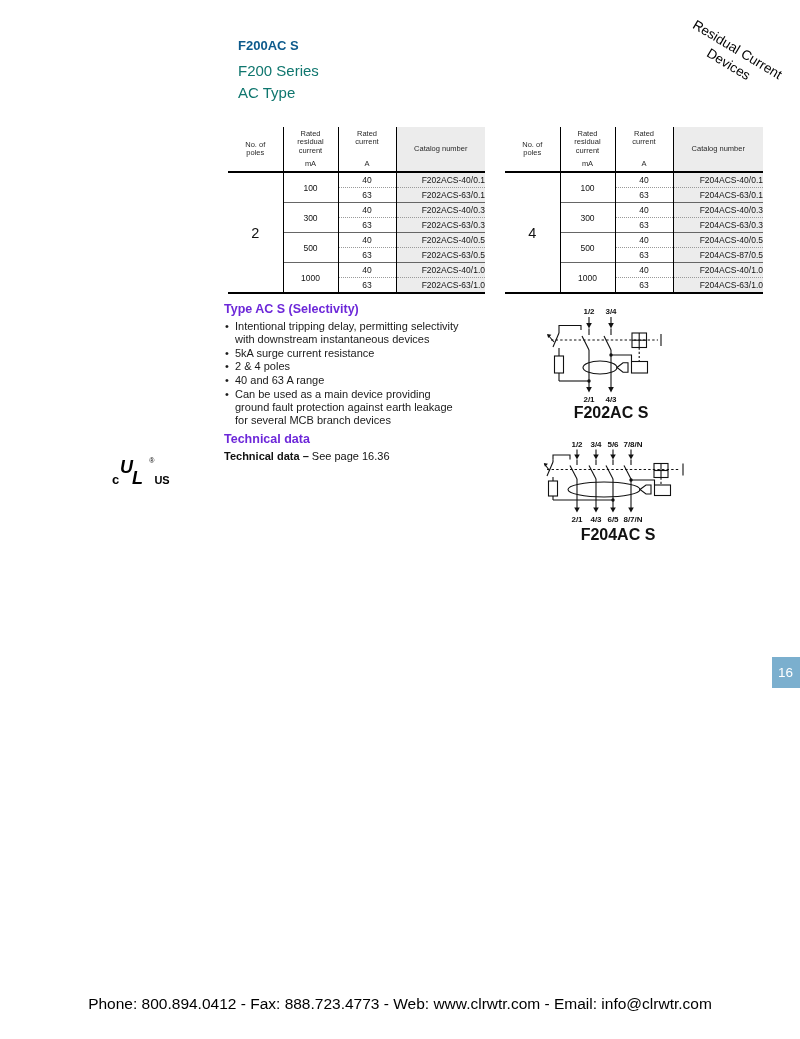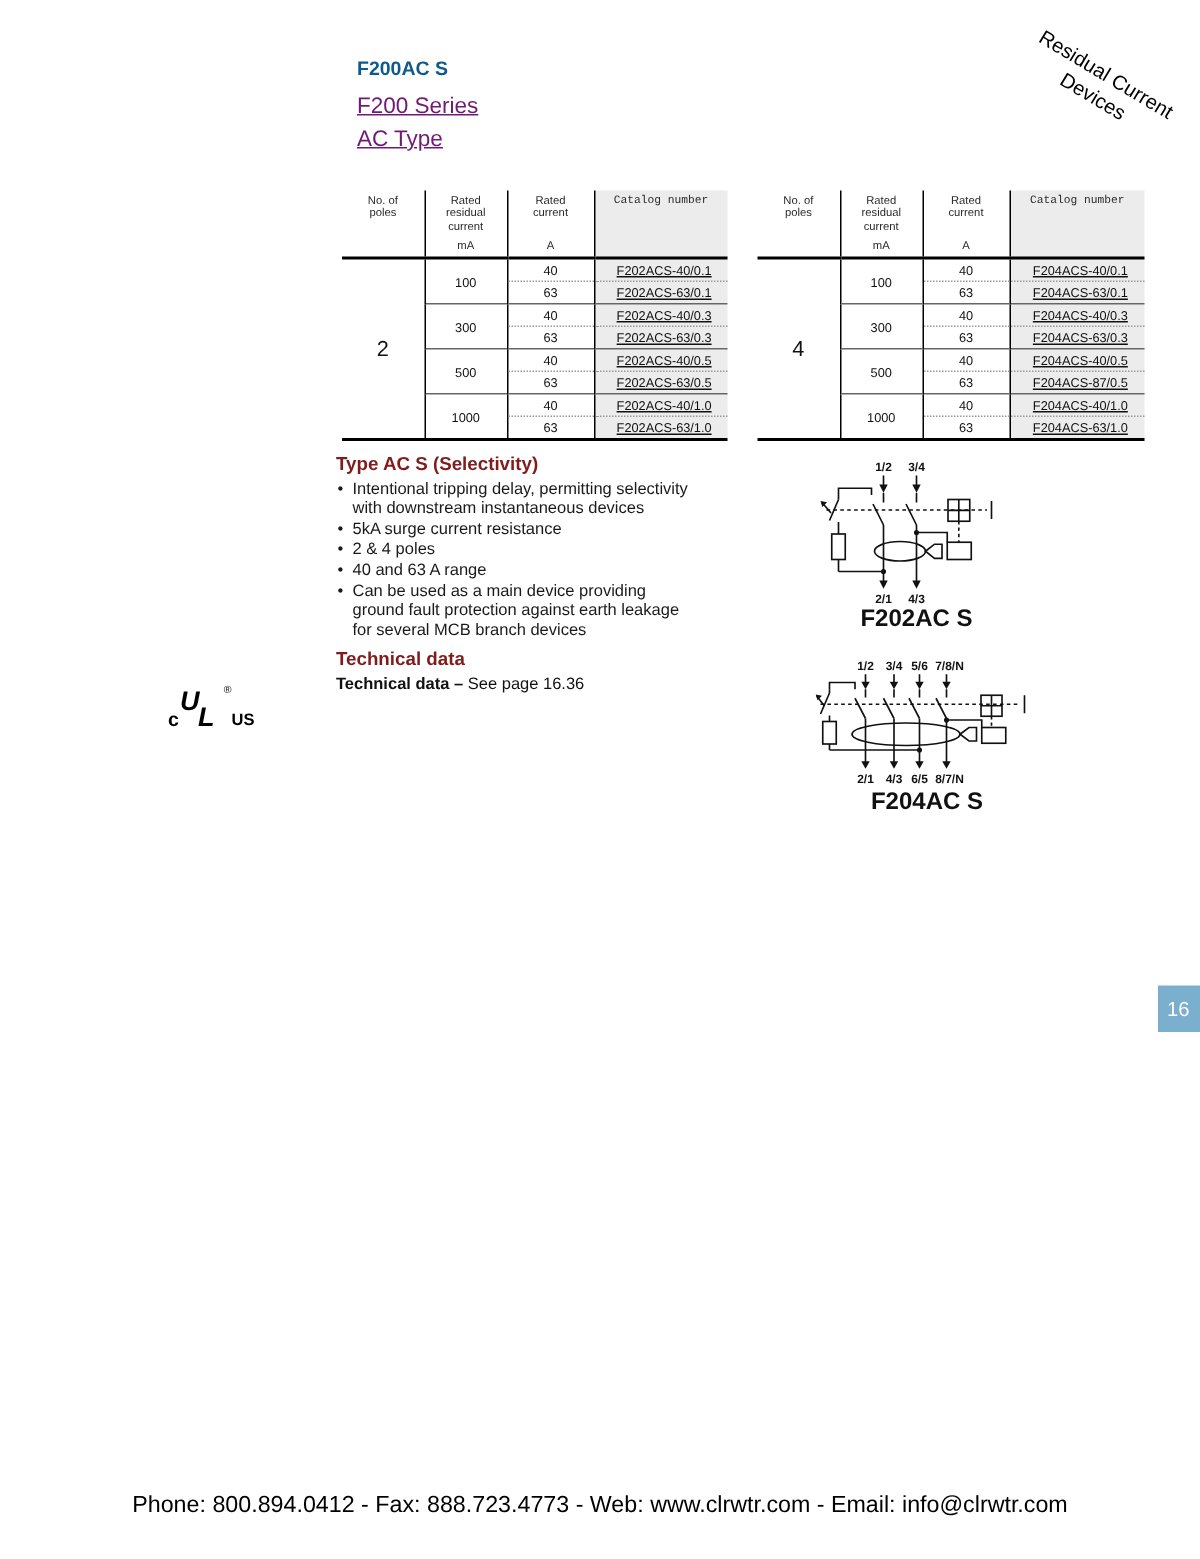--- a/index.html
+++ b/index.html
@@ -3,48 +3,48 @@
 <meta charset="utf-8">
 <style>
   * { box-sizing: border-box; margin: 0; padding: 0; }
   html,body { background:#ffffff; }
   body { font-family:"Liberation Sans", sans-serif; }
   .sheet { position:relative; width:800px; height:1039px; background:#fff; overflow:hidden; }
 
   
   .titleblock { position:absolute; left:238px; top:38px; }
   .title { font-size:13px; font-weight:bold; color:#0d5a8c; margin-bottom:7px; }
-  .subtitle { font-size:15px; color:#701a75; line-height:22px;text-decoration:underline; }
+  .subtitle { font-size:15px; color:#0f766e; line-height:22px; }
 
   
   .corner { position:absolute; left:648px; top:40px; width:170px; text-align:center;
             transform:rotate(31deg); font-size:13.5px; line-height:17px; color:#000; }
 
   
   table.spec { position:absolute; border-collapse:collapse; table-layout:fixed;
                font-size:8.5px; color:#111; border-bottom:2.5px solid #000; }
   .spec th, .spec td { padding:0; font-weight:normal; }
   .spec thead th { border-bottom:2px solid #000; font-size:7.5px; color:#2a2a2a;
                    height:45px; vertical-align:middle; }
   .spec .hwrap { display:flex; flex-direction:column; justify-content:space-between;
                  align-items:center; height:41px; padding:1px 0; white-space:pre-line; line-height:8.5px; }
-  .spec .hwrap.center { justify-content:flex-start; }
+  .spec .hwrap.center { justify-content:center; }
   .spec .bl, .spec th.bl { border-left:1px solid #000; }
   .spec td { height:14px; line-height:14px; }
   .spec td.poles { font-size:14.5px; text-align:center; }
   .spec td.residual { text-align:center; }
   .spec td.cur { text-align:center;margin-left:36px; }
-  .spec td.cat { text-align:center; padding-left:4px; background:#ececec;text-decoration:underline; }
-  .spec th.cath { background:#ececec;font-family:Liberation Mono, monospace; }
+  .spec td.cat { text-align:right; padding-left:4px; background:#ececec; }
+  .spec th.cath { background:#ececec; }
   .spec td.grp { border-top:1px solid #666; }
   .spec td.dot { border-top:1px dotted #999; }
 
   
   .features { position:absolute; left:224px; top:302px; width:236px; color:#1a1a1a; }
-  .sec-heading { font-size:12.5px; font-weight:bold; color:#7f1d1d; margin-bottom:4px; }
+  .sec-heading { font-size:12.5px; font-weight:bold; color:#6d28d9; margin-bottom:4px; }
   .features ul { list-style:none; }
   .features li { position:relative; font-size:11px; line-height:12.8px; padding-left:11px; margin-bottom:1px; }
   .features li::before { content:"\2022"; position:absolute; left:1px; top:0; }
   .sec-heading.tech { margin-top:6px; }
   .tech-line { font-size:11px; line-height:13px; color:#111; }
   .tech-line b { font-weight:bold; }
 
   
   .ul-mark { position:absolute; left:112px; top:456px; display:flex; align-items:flex-end; color:#000; }
   .ul-c { font-size:13px; font-weight:bold; line-height:12px; }

